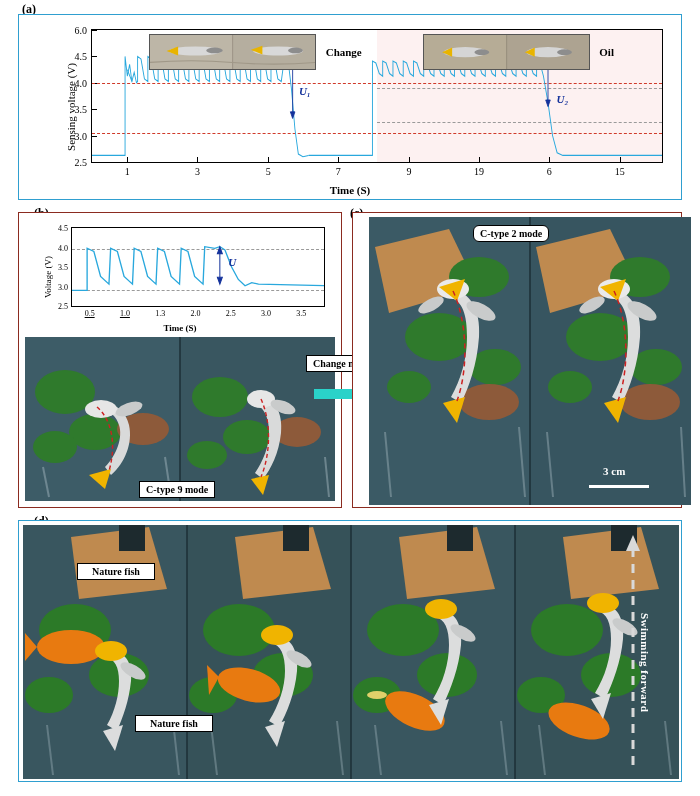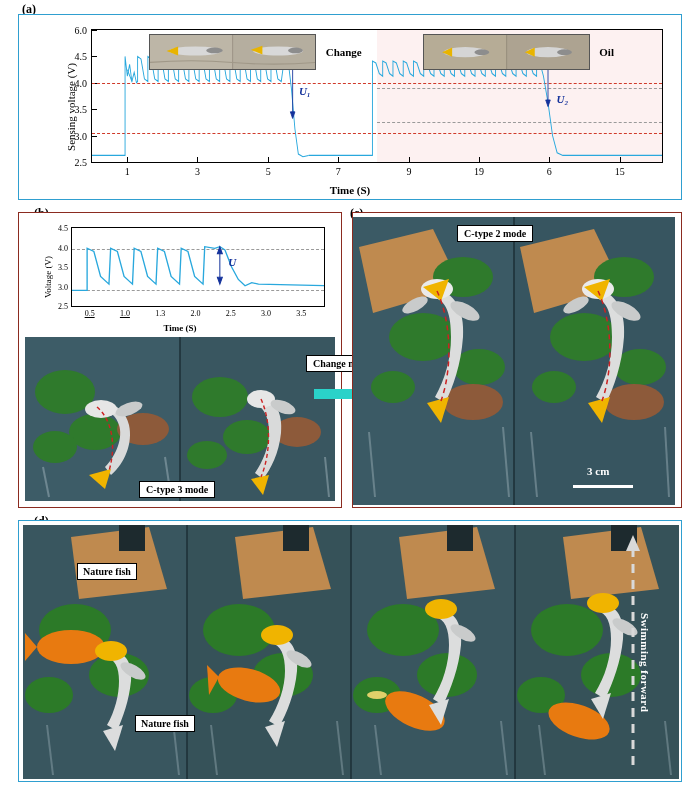--- a/index.html
+++ b/index.html
@@ -31,31 +31,31 @@
   .axisbox2{position:absolute;left:46px;top:6px;right:10px;bottom:26px;border:1.1px solid #000;background:#fff;}
   .ylabel2{position:absolute;left:2px;top:50%;transform:translateY(-50%) rotate(-90deg);white-space:nowrap;font-size:9px;}
   .xlabel2{position:absolute;left:0;right:0;bottom:0;text-align:center;font-size:9px;font-weight:bold;}
   .ytick2{position:absolute;right:100%;margin-right:4px;transform:translateY(-50%);font-size:8px;white-space:nowrap;}
   .xtick2{position:absolute;top:100%;margin-top:3px;transform:translateX(-50%);font-size:8px;}
   .photoB{position:absolute;left:6px;top:124px;width:310px;height:164px;background:#2e4750;overflow:hidden;}
   .caption-box{position:absolute;background:#fff;border:1px solid #000;font-size:10px;font-weight:bold;padding:2px 6px;}
 
   
   #panelC{left:352px;top:212px;width:330px;height:296px;border:1.5px solid #8b2b20;background:#fff;}
-  .photoC{position:absolute;left:0;top:4px;width:322px;height:288px;background:#1d4ed8;overflow:hidden;}
+  .photoC{position:absolute;left:16px;top:4px;width:322px;height:288px;background:#1d4ed8;overflow:hidden;}
 
   
   #panelD{left:18px;top:520px;width:664px;height:262px;border:1.5px solid #2f9fd0;background:#fff;}
   .photoD{position:absolute;left:4px;top:4px;width:656px;height:254px;background:#2d4a55;overflow:hidden;}
 
   .arrow-mode{position:absolute;}
   .scalebar{position:absolute;height:3px;background:#fff;}
   .scaletext{position:absolute;color:#fff;font-size:11px;font-weight:bold;}
   .vtext{position:absolute;writing-mode:vertical-rl;font-size:11px;font-weight:bold;color:#fff;letter-spacing:0.5px;}
-  .labelbox{position:absolute;background:#fff;border:1px solid #000;font-size:10px;font-weight:bold;padding:2px 5px;}
+  .labelbox{position:absolute;background:#fff;border:1px solid #000;font-size:10px;font-weight:bold;padding:2px 14px;}
 </style>
 </head>
 <body>
 
 <div class="panel-label" style="left:22px;top:2px;">(a)</div>
 <div class="panel" id="panelA">
   <div class="plotwrap">
     <div class="ylabel">Sensing voltage (V)</div>
     <div class="xlabel">Time (S)</div>
     <div class="axisbox">
@@ -225,21 +225,21 @@
         <path d="M236,62 C246,84 246,116 236,140" stroke="#cc2222" stroke-width="1.4" fill="none" stroke-dasharray="4 3"></path>
         <ellipse cx="258" cy="70" rx="13" ry="6" fill="#c9cbcb" transform="rotate(20 258 70)"></ellipse>
       </g>
       <g stroke="#9fb3bb" stroke-width="2" opacity="0.5">
         <line x1="18" y1="130" x2="24" y2="160"></line>
         <line x1="140" y1="120" x2="146" y2="160"></line>
         <line x1="300" y1="120" x2="304" y2="160"></line>
       </g>
     </svg>
   </div>
-  <div class="caption-box" style="left:120px;top:268px;">C-type 3 mode</div>
+  <div class="caption-box" style="left:120px;top:268px;">C-type 9 mode</div>
 </div>
 
 <div class="arrow-mode" style="left:306px;top:355px;width:90px;height:60px;">
   <div class="caption-box" style="left:0;top:0;">Change mode</div>
   <svg viewBox="0 0 90 28" style="position:absolute;left:8px;top:26px;width:76px;height:26px;">
     <polygon points="0,8 52,8 52,2 76,14 52,26 52,20 0,20" fill="#2ad2c9"></polygon>
   </svg>
 </div>
 
 <div class="panel-label" style="left:350px;top:206px;">(c)</div>
@@ -290,21 +290,21 @@
       <g stroke="#9fb3bb" stroke-width="2" opacity="0.45">
         <line x1="16" y1="215" x2="22" y2="280"></line>
         <line x1="150" y1="210" x2="156" y2="280"></line>
         <line x1="178" y1="215" x2="184" y2="280"></line>
         <line x1="312" y1="210" x2="316" y2="280"></line>
       </g>
     </svg>
     <div class="scalebar" style="left:220px;top:268px;width:60px;"></div>
     <div class="scaletext" style="left:234px;top:248px;">3 cm</div>
   </div>
-  <div class="caption-box" style="left:104px;top:12px;">C-type 2 mode</div>
+  <div class="caption-box" style="left:120px;top:12px;border-radius:6px;">C-type 2 mode</div>
 </div>
 
 <div class="panel-label" style="left:34px;top:514px;">(d)</div>
 <div class="panel" id="panelD">
   <div class="photoD">
     <svg viewBox="0 0 656 254" preserveAspectRatio="none" style="width:100%;height:100%;">
       <rect width="656" height="254" fill="#39565f"></rect>
       <rect x="164" y="0" width="164" height="254" fill="#365259"></rect>
       <rect x="328" y="0" width="164" height="254" fill="#39565f"></rect>
       <rect x="492" y="0" width="164" height="254" fill="#365259"></rect>

